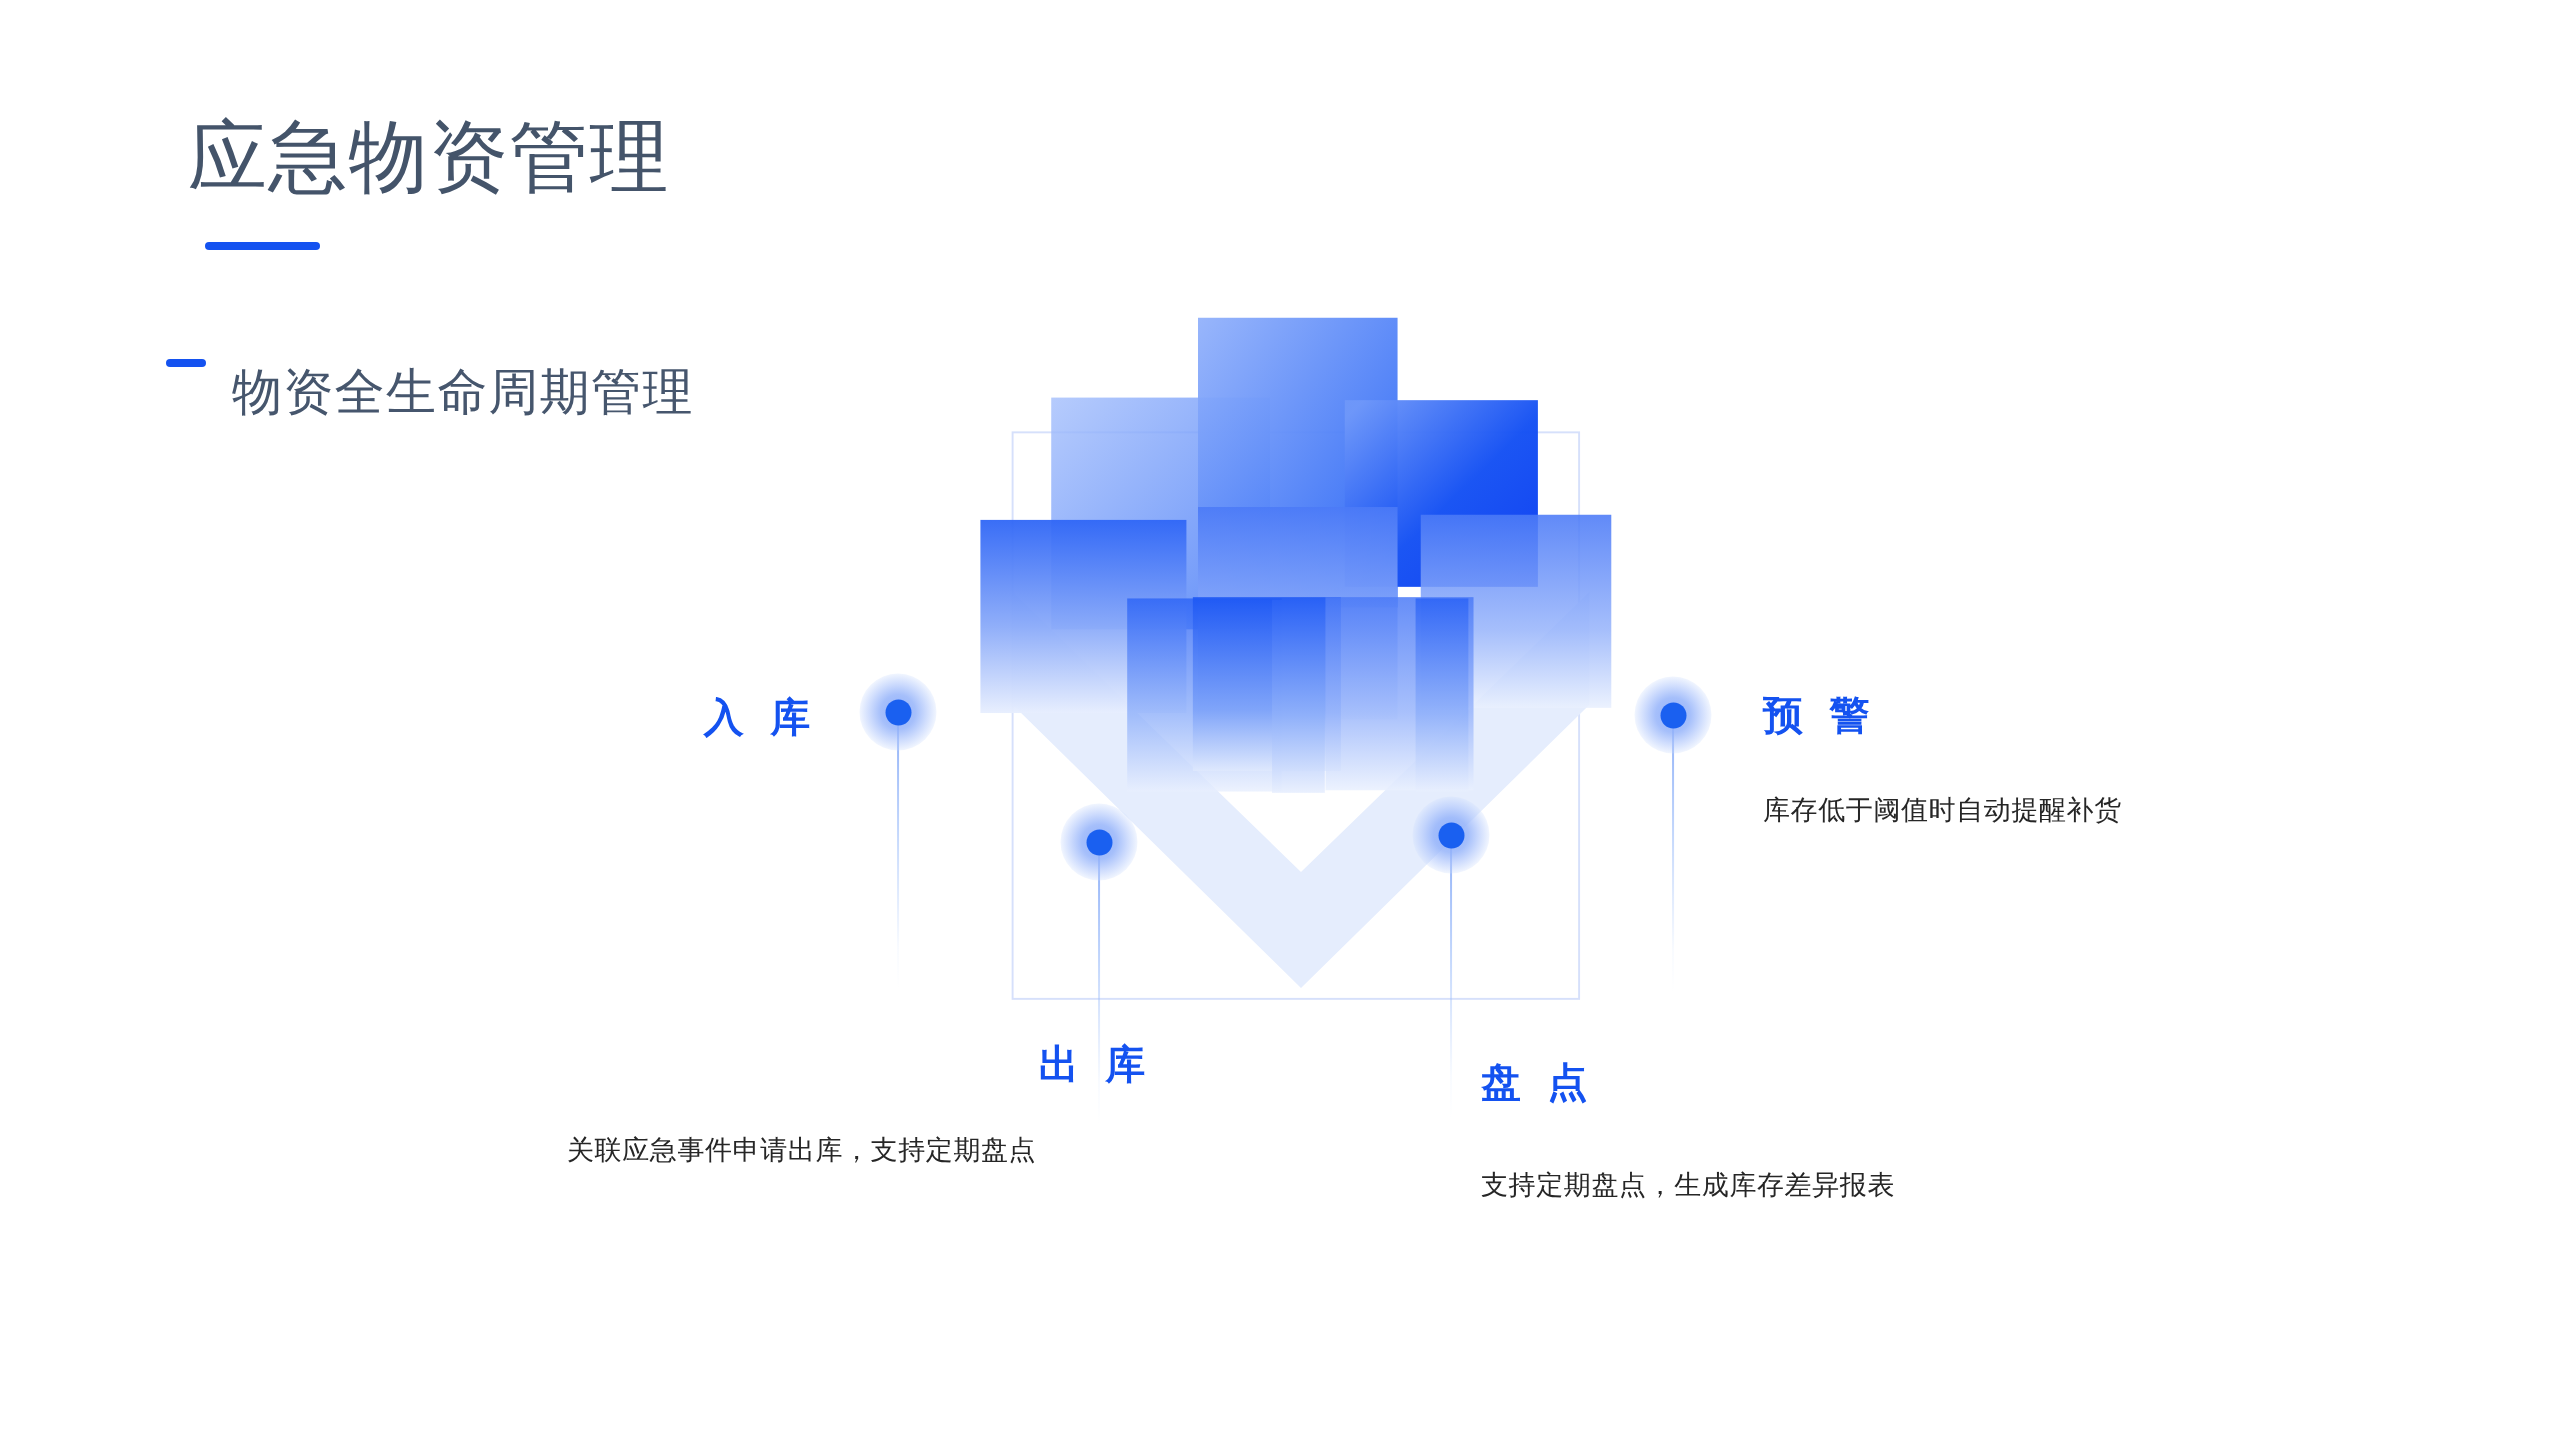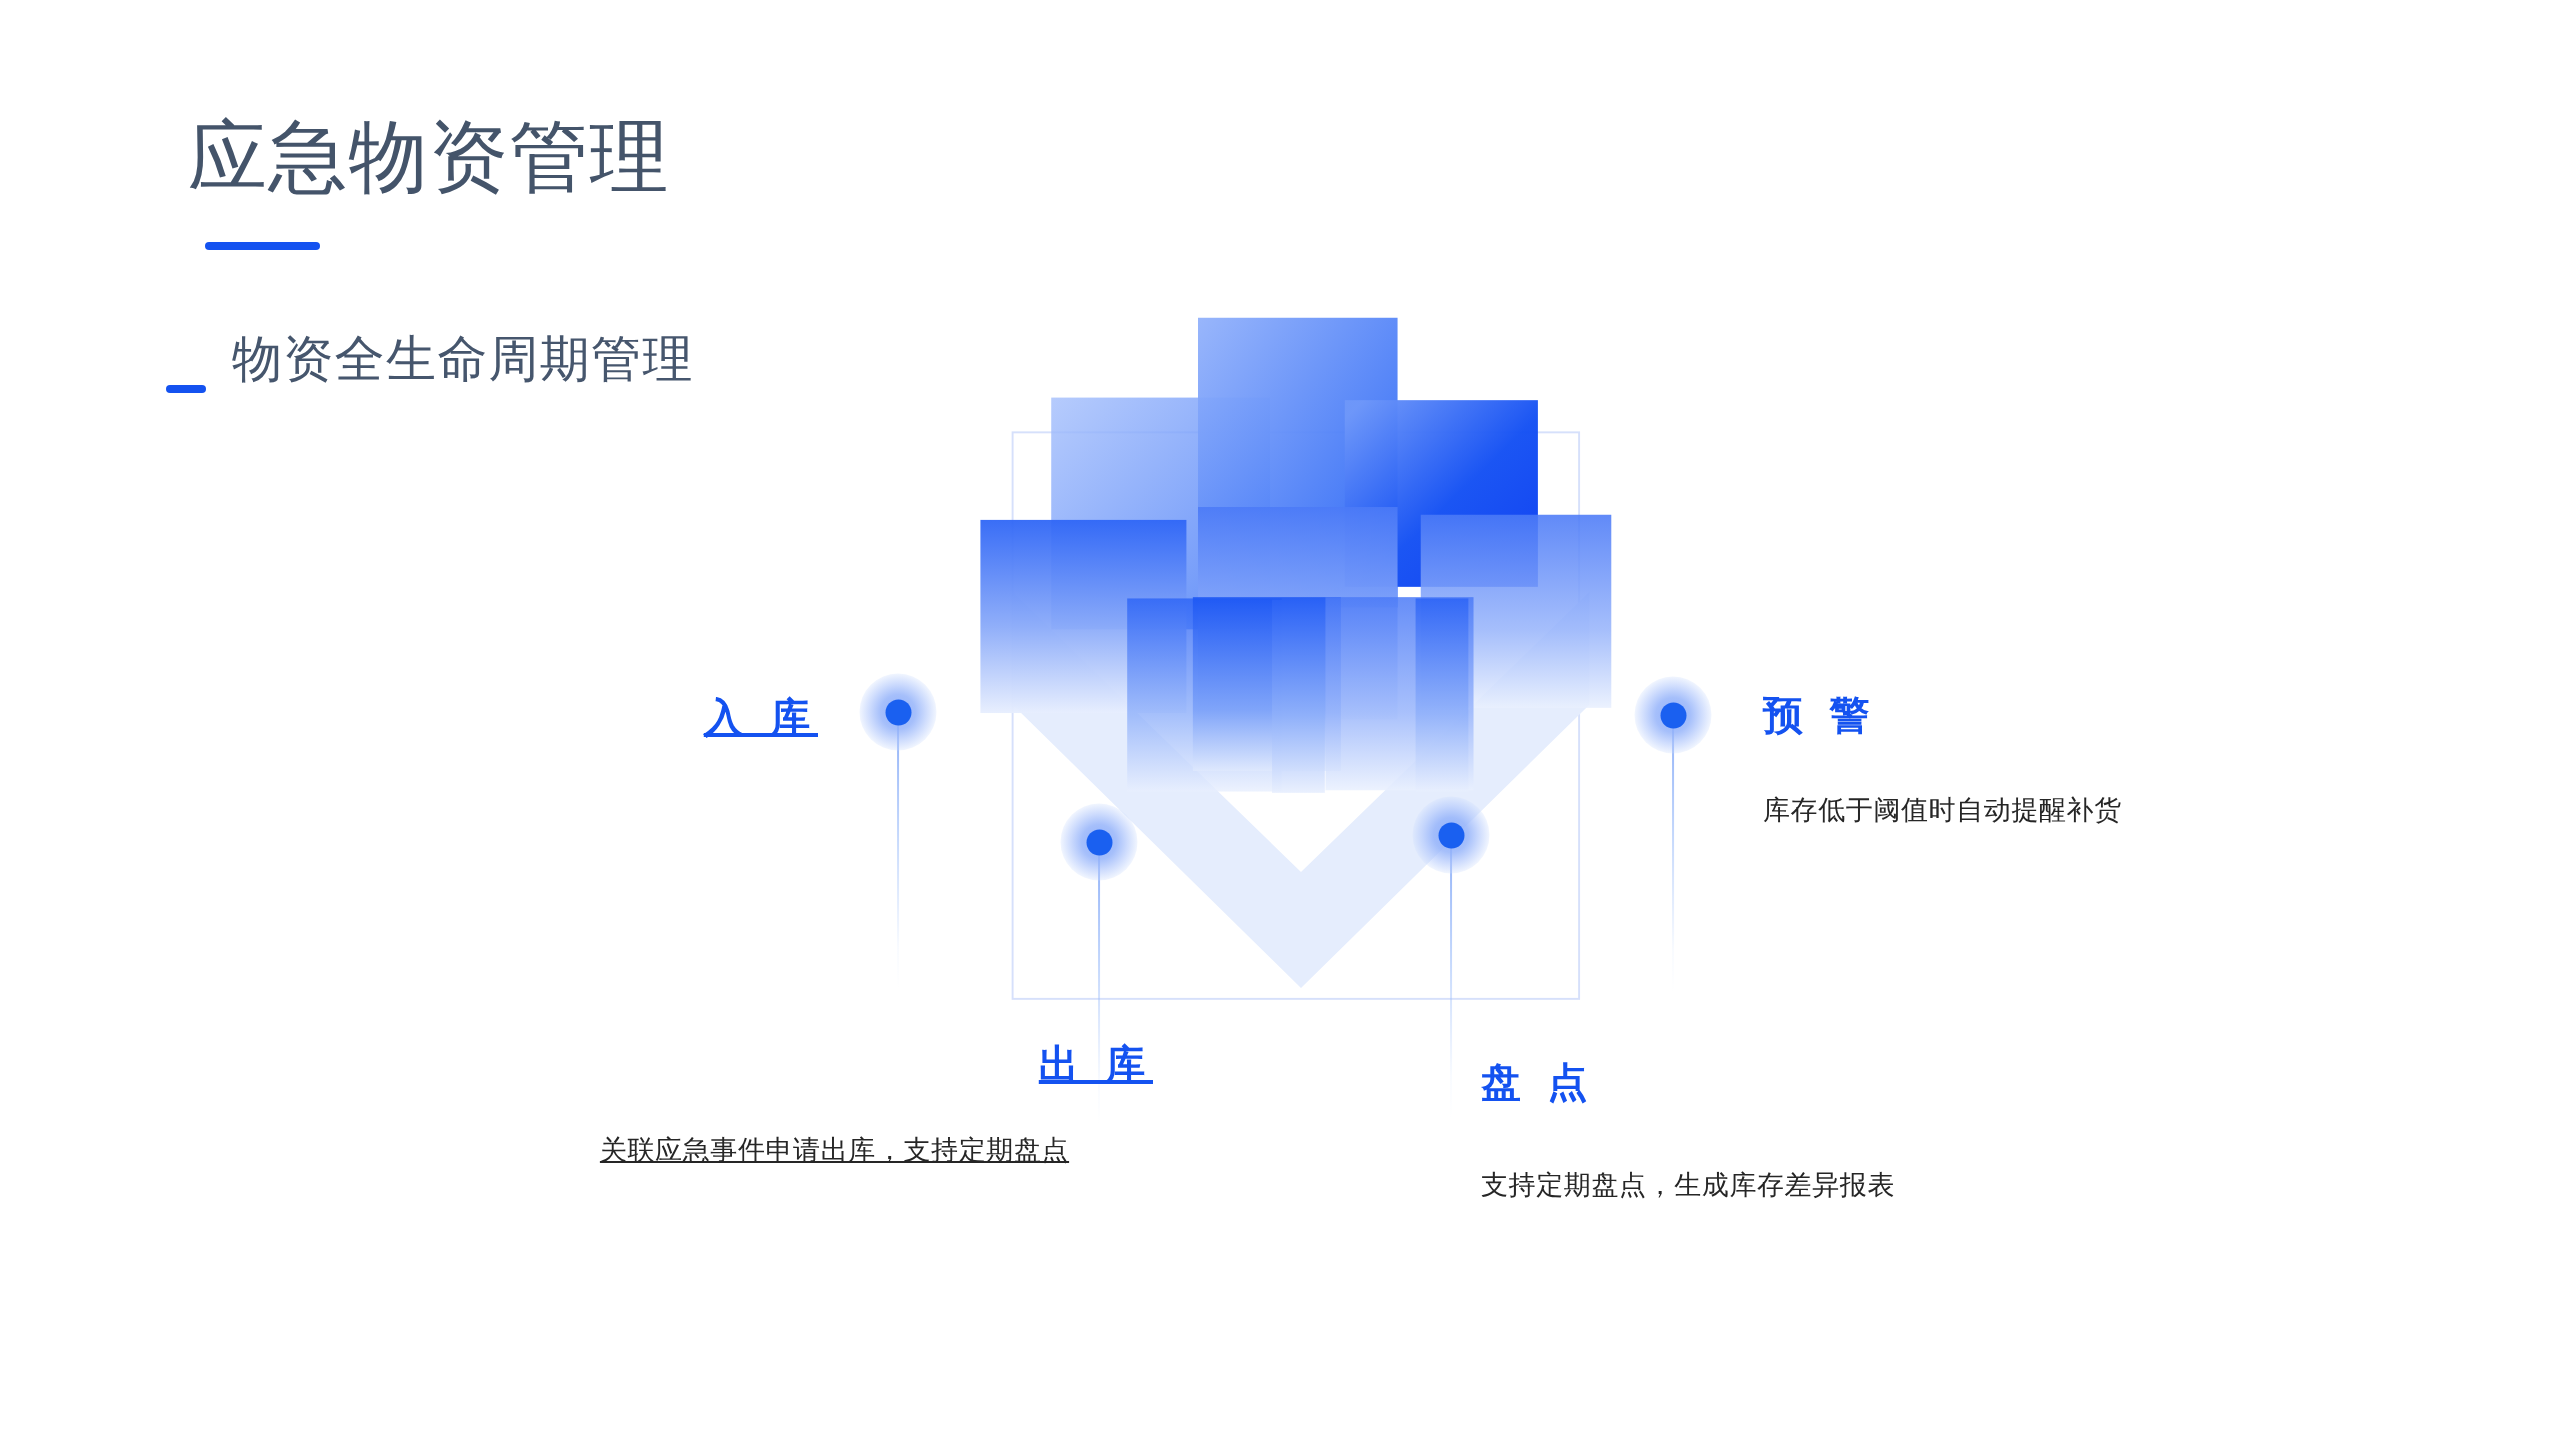--- a/index.html
+++ b/index.html
@@ -30,23 +30,23 @@
   .title-underline {
     position:absolute;
     left:205px; top:242px;
     width:115px; height:8.4px;
     background:#1452f0;
     border-radius:4.5px;
   }
 
   .subtitle-row {
     position:absolute;
-    left:166px; top:326px;
+    left:166px; top:359px;
     display:flex;
-    align-items:flex-end;
+    align-items:flex-start;
     gap:26px;
   }
   .subtitle-dash {
     width:40px; height:8.4px;
     background:#1452f0;
     border-radius:4.5px;
     flex:none;
   }
   .subtitle-text {
     font-family:"Liberation Serif","DejaVu Serif",serif;
@@ -106,21 +106,21 @@
     letter-spacing:7.7px;
     white-space:nowrap;
   }
   .feature-desc {
     position:absolute;
     font-size:27px;
     line-height:1.95;
     color:#262626;
     letter-spacing:0.6px;
   }
-  .align-right  { text-align:center;text-decoration:underline; }
+  .align-right  { text-align:left; }
   .align-left   { text-align:left; }
 </style>
 </head>
 <body>
 
 <div class="slide">
 
   <div class="page-title">应急物资管理</div>
   <div class="title-underline"></div>
 

